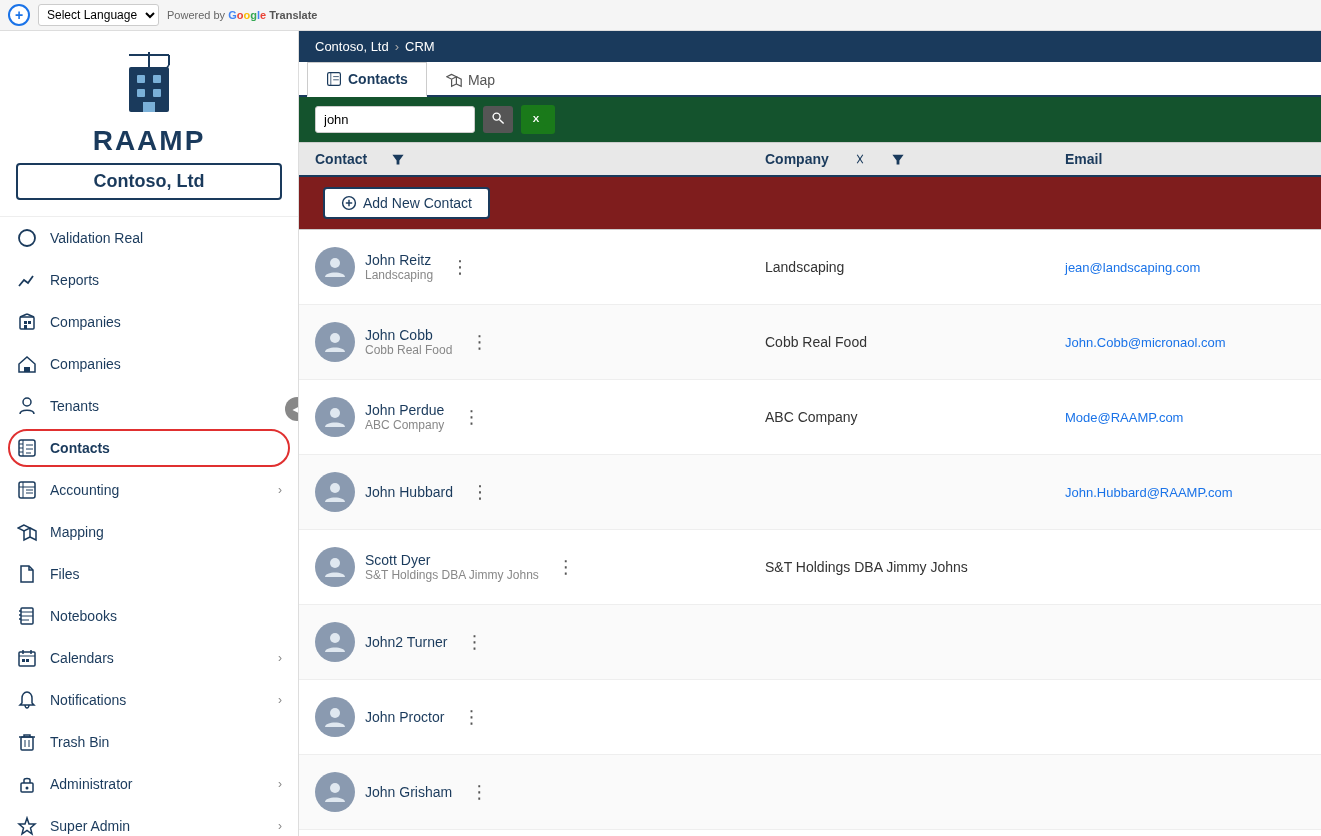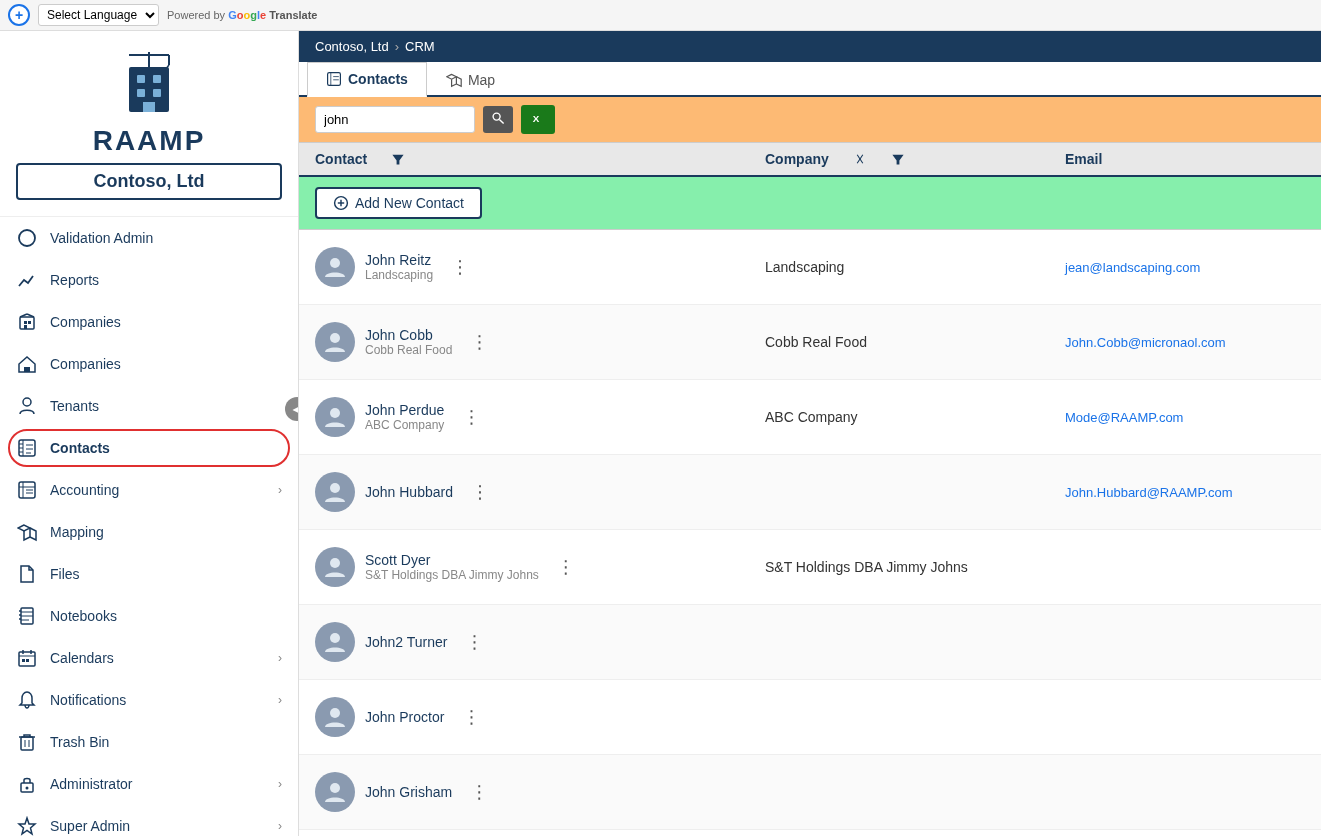--- a/index.html
+++ b/index.html
@@ -182,21 +182,21 @@
     }
     .tab.active {
       background: white;
       border-color: #ccc;
       color: #1a3a5c;
       font-weight: bold;
       border-bottom: 2px solid white;
     }
 
     .toolbar {
-      background: #fdba74;
+      background: #14532d;
       padding: 8px 16px;
       display: flex;
       align-items: center;
       gap: 8px;
       border-bottom: 1px solid #ccc;
     }
     .search-input {
       padding: 5px 8px;
       border: 1px solid #ccc;
       border-radius: 3px;
@@ -242,22 +242,22 @@
       top: 0;
       z-index: 5;
     }
     .table-header .col-header {
       display: flex;
       align-items: center;
       gap: 24px;
     }
 
     .add-new-row {
-      padding: 10px 16px;
-      background: #86efac;
+      padding: 10px 24px;
+      background: #7f1d1d;
       border-bottom: 1px solid #ccc;
     }
     .add-new-btn {
       background: white;
       border: 2px solid #1a3a5c;
       color: #1a3a5c;
       padding: 6px 16px;
       border-radius: 4px;
       cursor: pointer;
       font-size: 14px;
@@ -350,21 +350,21 @@
     </div>
 
     <nav>
 
       <div class="nav-item">
         <span class="nav-icon">
           <svg viewBox="0 0 20 20" class="icon-svg">
               <circle cx="10" cy="10" r="8" fill="none" stroke="#1a3a5c" stroke-width="1.8"></circle>
             </svg>
         </span>
-        <span>Validation Admin</span>
+        <span>Validation Real</span>
       </div>
 
       <div class="nav-item">
         <span class="nav-icon">
           <svg viewBox="0 0 20 20" class="icon-svg">
               <polyline points="2,16 7,10 11,13 16,6" fill="none" stroke="#1a3a5c" stroke-width="1.8"></polyline>
             </svg>
         </span>
         <span>Reports</span>
       </div>

